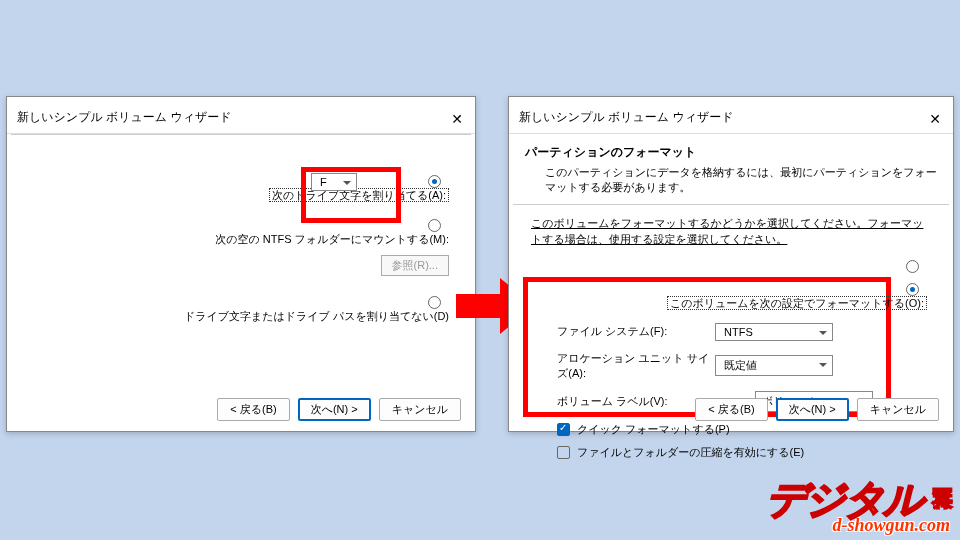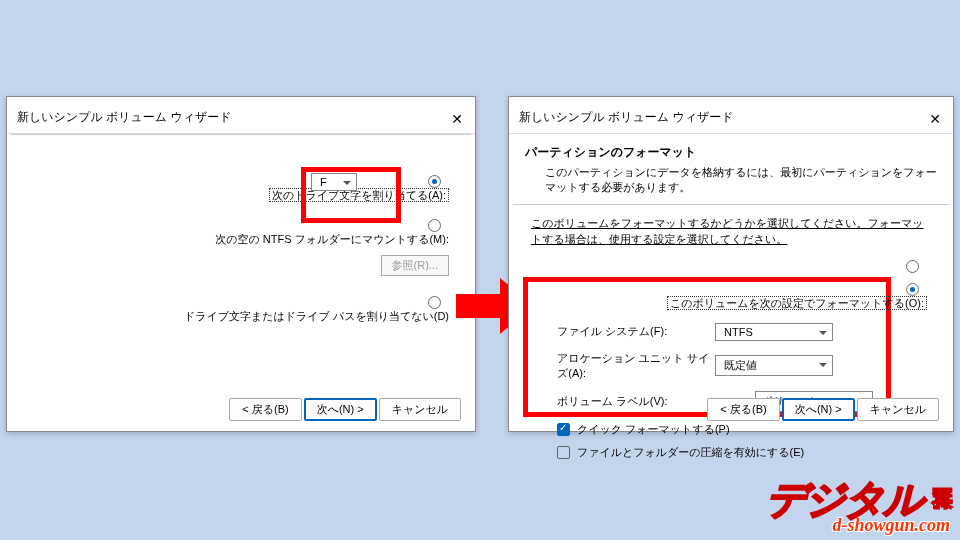--- a/index.html
+++ b/index.html
@@ -27,21 +27,21 @@
 .select::after { content: ""; position: absolute; right: 5px; top: 7px; border-left: 4px solid transparent; border-right: 4px solid transparent; border-top: 4px solid #555; }
 .select-wide { min-width: 118px; }
 .input-text { border: 1px solid #888; padding: 2px 6px; font-size: 11px; min-width: 118px; background: #fff; margin-left: 40px; }
 .indent { margin-left: 22px; }
 .form-row { display: flex; align-items: center; margin-bottom: 10px; }
 .form-row .lbl { width: 158px; font-size: 11px; }
 .checkbox-row { display: flex; align-items: center; margin-bottom: 8px; }
 .checkbox { width: 13px; height: 13px; border: 1px solid #666; border-radius: 2px; margin-right: 7px; position: relative; flex-shrink: 0; }
 .checkbox.checked { background: #0067c0; border-color: #0067c0; }
 .checkbox.checked::after { content: "✓"; color: #fff; font-size: 10px; position: absolute; top: -2px; left: 1px; }
-.buttons { position: absolute; bottom: 10px; right: 14px; display: flex; gap: 2px; }
+.buttons { position: absolute; bottom: 10px; right: 14px; display: flex; gap: 8px; }
 .btn { border: 1px solid #aaa; background: #fdfdfd; padding: 3px 12px; font-size: 11px; cursor: pointer; border-radius: 2px; min-width: 70px; text-align: center; }
 .btn.primary { border: 2px solid #0067c0; padding: 2px 11px; }
 .browse-btn { border: 1px solid #aaa; background: #f8f8f8; color: #999; padding: 2px 10px; font-size: 11px; margin-left: 42px; }
 .arrow { position: absolute; left: 456px; top: 278px; width: 78px; height: 56px; }
 .arrow-body { position: absolute; left: 0; top: 16px; width: 46px; height: 24px; background: #ff0000; }
 .arrow-head { position: absolute; left: 44px; top: 0; width: 0; height: 0; border-top: 28px solid transparent; border-bottom: 28px solid transparent; border-left: 34px solid #ff0000; }
 .logo-wrap { position: absolute; right: 10px; bottom: 4px; text-align: right; }
 .logo-main { font-family: "Arial Black", sans-serif; font-size: 40px; font-weight: 900; color: #ffdd00; -webkit-text-stroke: 2px #cc0000; font-style: italic; letter-spacing: -2px; line-height: 1; text-align: center; }
 .logo-sub { position: absolute; right: -2px; top: -6px; font-size: 20px; color: #ffdd00; -webkit-text-stroke: 1.5px #cc0000; font-weight: 900; writing-mode: vertical-rl; line-height: 0.9; }
 .logo-url { font-family: "Comic Sans MS", cursive; font-style: italic; font-weight: bold; font-size: 18px; color: #ff3300; text-shadow: 1px 1px 0 #fff, -1px -1px 0 #fff, 1px -1px 0 #fff, -1px 1px 0 #fff; margin-top: -4px; }

